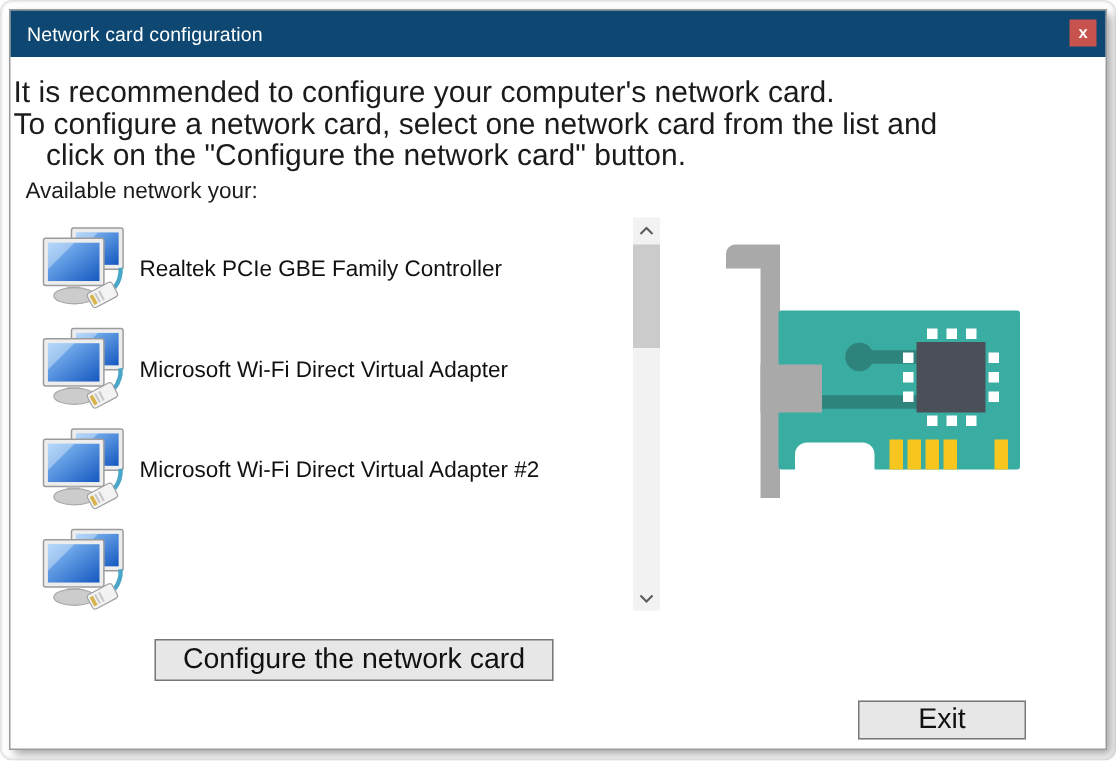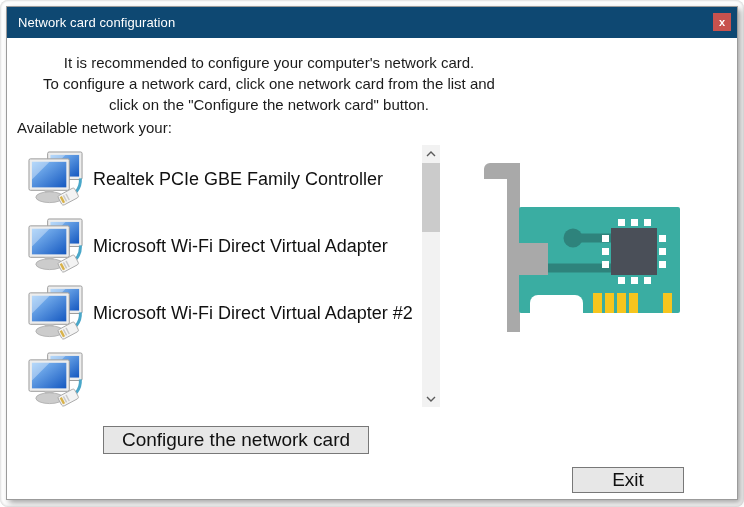--- a/index.html
+++ b/index.html
@@ -26,35 +26,35 @@
     color:#fff;font-size:13px;padding-left:11px;letter-spacing:.1px;
   }
   .close-btn{
     position:absolute;top:6px;right:6px;width:18px;height:18px;
     background:var(--close_btn,#c8524e);border:none;color:#fff;
     font-size:11px;font-weight:bold;line-height:18px;text-align:center;
     padding:0;cursor:pointer;font-family:"Liberation Sans",sans-serif;
   }
   .intro{
     position:absolute;left:2px;top:45px;width:470px;text-align:center;
-    font-size:15px;line-height:21px;color:#1b1b1b;margin-left:25px;
+    font-size:20px;line-height:21px;color:#1b1b1b;
   }
   .intro div{white-space:nowrap;}
   .list-label{
     position:absolute;left:10px;top:112px;font-size:15px;color:#1b1b1b;
   }
   .card-list{
     position:absolute;left:21px;top:139px;width:390px;height:268px;
   }
   .card-item{
     height:67px;display:flex;align-items:center;cursor:default;
   }
   .card-item svg{flex:0 0 auto;}
   .card-item .item-label{
-    margin-left:8px;font-size:18px;color:#111;
+    margin-left:8px;font-size:15px;color:#111;
   }
   .scrollbar{
     position:absolute;left:415px;top:138px;width:18px;height:262px;
     background:var(--scroll_track,#f2f2f2);
   }
   .sb-btn{
     position:absolute;left:0;width:18px;height:17px;
     display:flex;align-items:center;justify-content:center;cursor:pointer;
   }
   .sb-btn.up{top:0;}
@@ -92,21 +92,21 @@
 
     <div class="titlebar">
       <span class="title">Network card configuration</span>
       <button class="close-btn">
         <span>x</span>
       </button>
     </div>
 
     <div class="intro">
       <div>It is recommended to configure your computer's network card.</div>
-      <div>To configure a network card, click one network card from the list and</div>
+      <div>To configure a network card, select one network card from the list and</div>
       <div>click on the "Configure the network card" button.</div>
     </div>
 
     <div class="list-label">Available network your:</div>
 
     <div class="card-list">
       <div class="card-item">
         <svg width="57" height="57" viewBox="0 0 58 58">
           <g>
             <rect x="20" y="1" width="35" height="28" rx="1.5" fill="#ededed" stroke="#9b9b9b"></rect>

